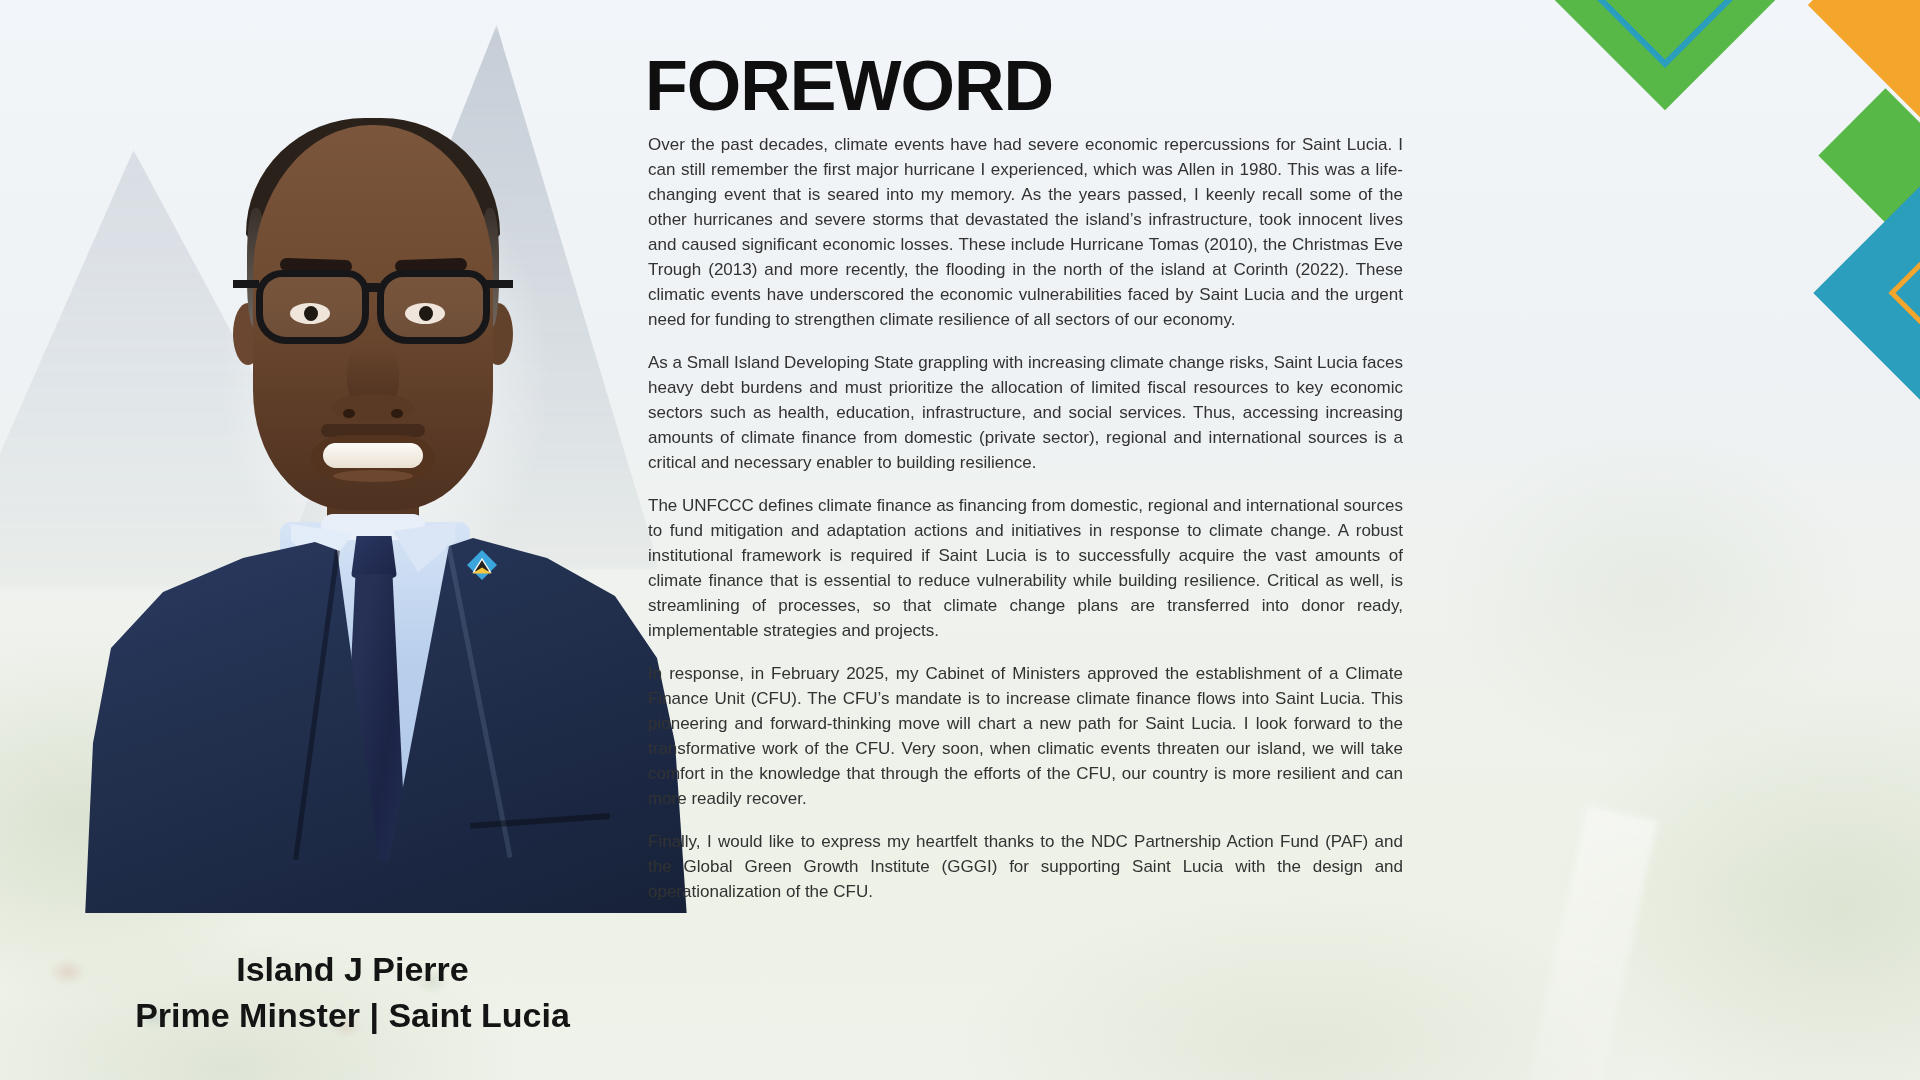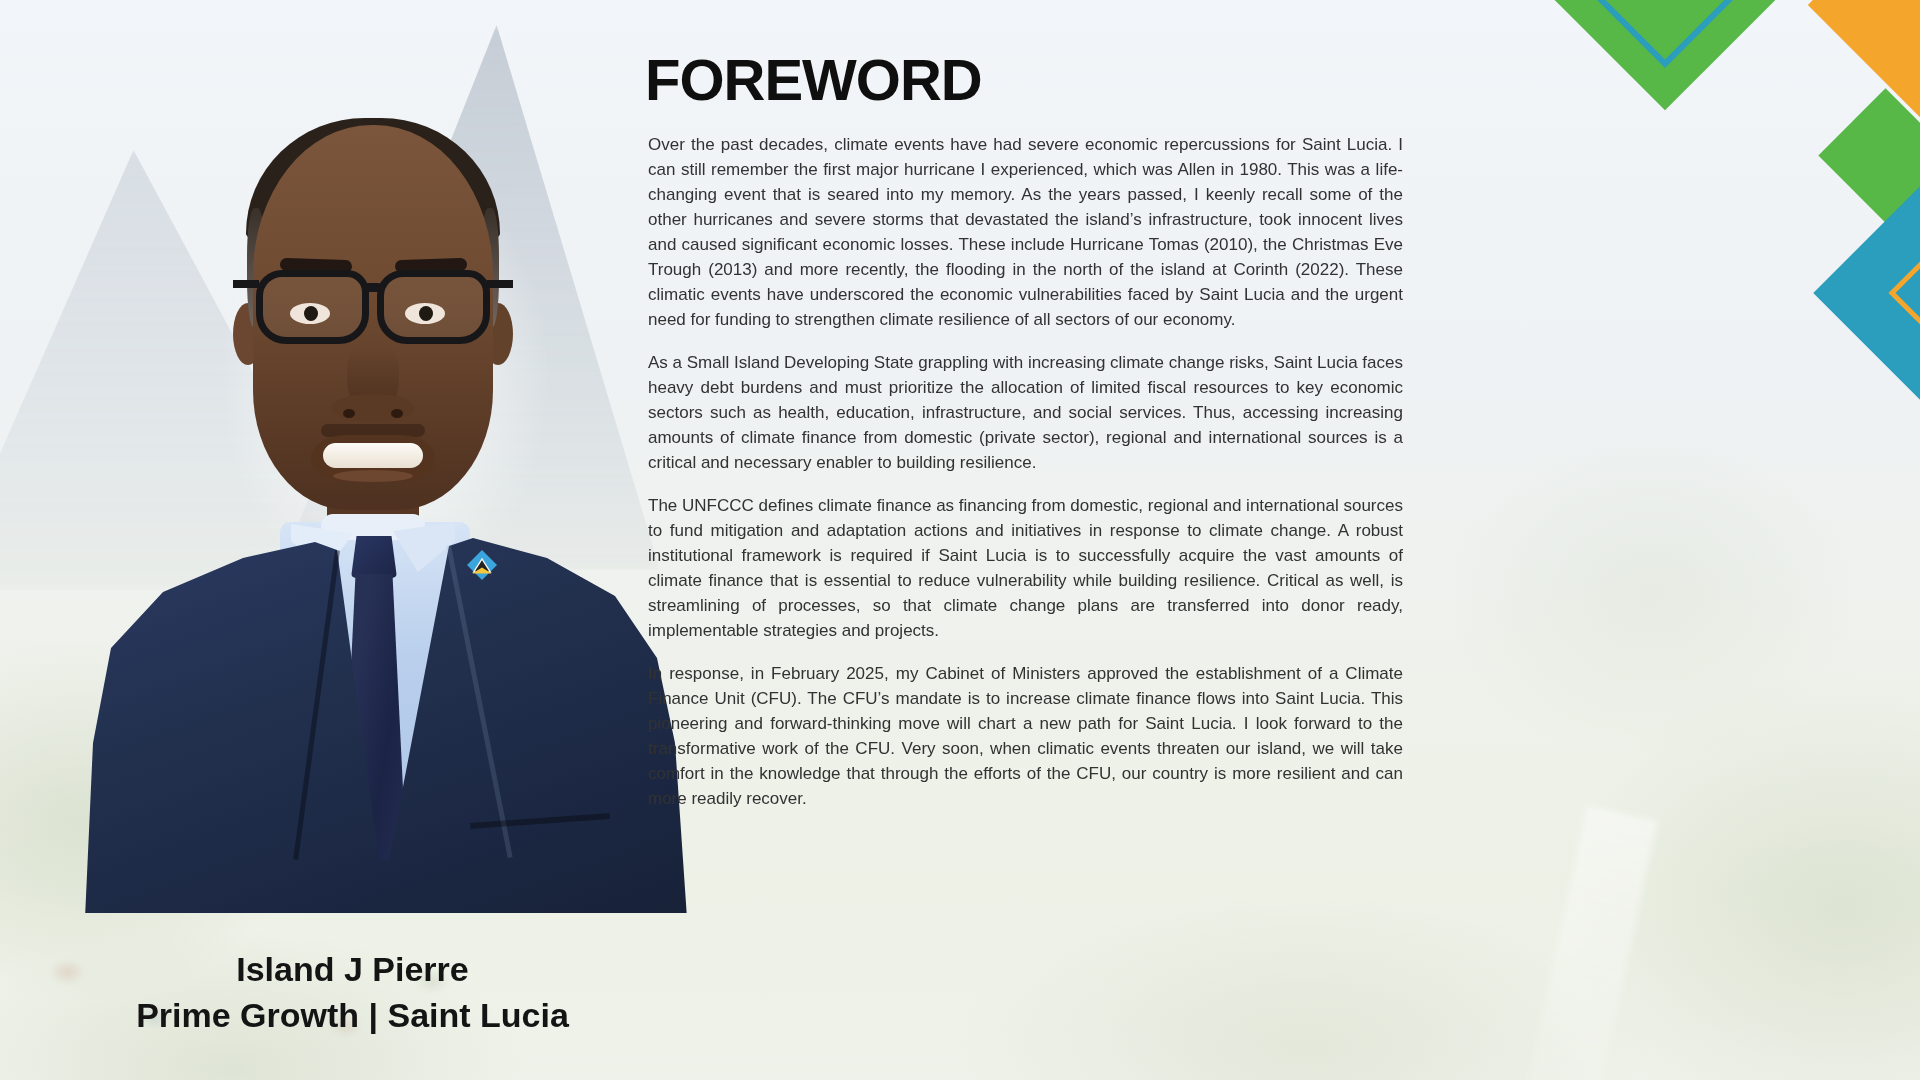--- a/index.html
+++ b/index.html
@@ -108,21 +108,21 @@
   #flag-pin{left:392px;top:432px;width:30px;height:30px;
     clip-path:polygon(50% 0,100% 50%,50% 100%,0 50%);background:#3aa6dd;}
   #flag-tri-w{left:392px;top:432px;width:30px;height:30px;
     clip-path:polygon(50% 26%,82% 76%,18% 76%);background:#f4f6f8;}
   #flag-tri-b{left:392px;top:432px;width:30px;height:30px;
     clip-path:polygon(50% 34%,74% 72%,26% 72%);background:#25221f;}
   #flag-tri-y{left:392px;top:432px;width:30px;height:30px;
     clip-path:polygon(50% 58%,82% 78%,18% 78%);background:#f7c63a;}
 
   
-  #heading{left:645px;top:50px;font-size:58px;font-weight:700;letter-spacing:-1px;
+  #heading{left:645px;top:50px;font-size:70px;font-weight:700;letter-spacing:-1px;
     color:#0f0f0f;line-height:1.05;}
   #body-col{left:648px;top:132px;width:766px;color:#323232;font-size:17px;line-height:25px;
     text-align:justify;}
   #body-col p{margin:0 11px 18px 0;}
   #signature{left:60px;top:946px;width:585px;text-align:center;color:#141414;
     font-size:34px;font-weight:700;line-height:46px;}
 </style>
 </head>
 <body>
 
@@ -180,25 +180,26 @@
     <div class="abs" id="lapel-r"></div>
     <div class="abs" id="pocket"></div>
     <div class="abs" id="flag-pin"></div>
     <div class="abs" id="flag-tri-w"></div>
     <div class="abs" id="flag-tri-b"></div>
     <div class="abs" id="flag-tri-y"></div>
   </div>
 
   <div class="abs" id="signature">
     <div>Island J Pierre</div>
-    <div>Prime Growth | Saint Lucia</div>
+    <div>Prime Minster | Saint Lucia</div>
   </div>
 
   <h1 class="abs" id="heading" style="margin:0;">FOREWORD</h1>
 
   <div class="abs" id="body-col">
     <p>Over the past decades, climate events have had severe economic repercussions for Saint Lucia. I can still remember the first major hurricane I experienced, which was Allen in 1980. This was a life-changing event that is seared into my memory. As the years passed, I keenly recall some of the other hurricanes and severe storms that devastated the island’s infrastructure, took innocent lives and caused significant economic losses. These include Hurricane Tomas (2010), the Christmas Eve Trough (2013) and more recently, the flooding in the north of the island at Corinth (2022). These climatic events have underscored the economic vulnerabilities faced by Saint Lucia and the urgent need for funding to strengthen climate resilience of all sectors of our economy.</p>
     <p>As a Small Island Developing State grappling with increasing climate change risks, Saint Lucia faces heavy debt burdens and must prioritize the allocation of limited fiscal resources to key economic sectors such as health, education, infrastructure, and social services. Thus, accessing increasing amounts of climate finance from domestic (private sector), regional and international sources is a critical and necessary enabler to building resilience.</p>
     <p>The UNFCCC defines climate finance as financing from domestic, regional and international sources to fund mitigation and adaptation actions and initiatives in response to climate change. A robust institutional framework is required if Saint Lucia is to successfully acquire the vast amounts of climate finance that is essential to reduce vulnerability while building resilience. Critical as well, is streamlining of processes, so that climate change plans are transferred into donor ready, implementable strategies and projects.</p>
     <p>In response, in February 2025, my Cabinet of Ministers approved the establishment of a Climate Finance Unit (CFU). The CFU’s mandate is to increase climate finance flows into Saint Lucia. This pioneering and forward-thinking move will chart a new path for Saint Lucia. I look forward to the transformative work of the CFU. Very soon, when climatic events threaten our island, we will take comfort in the knowledge that through the efforts of the CFU, our country is more resilient and can more readily recover.</p>
+    <p>Finally, I would like to express my heartfelt thanks to the NDC Partnership Action Fund (PAF) and the Global Green Growth Institute (GGGI) for supporting Saint Lucia with the design and operationalization of the CFU.</p>
   </div>
 
 </div>
 
 </body></html>

